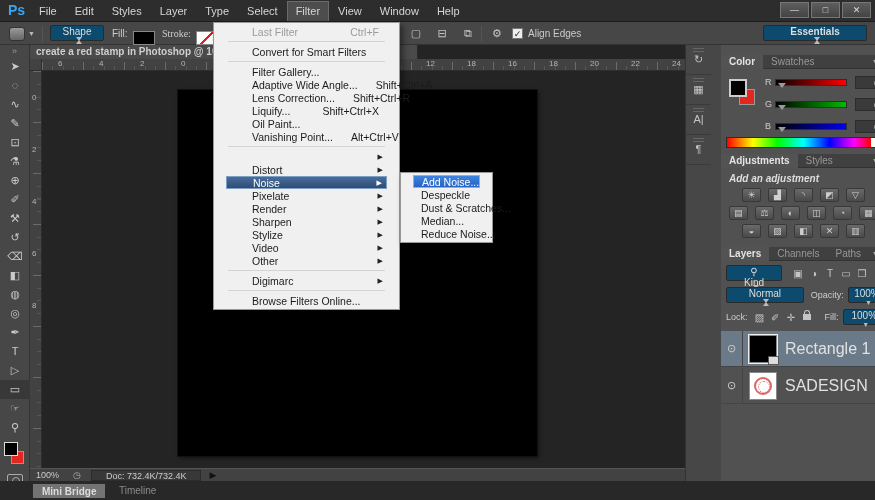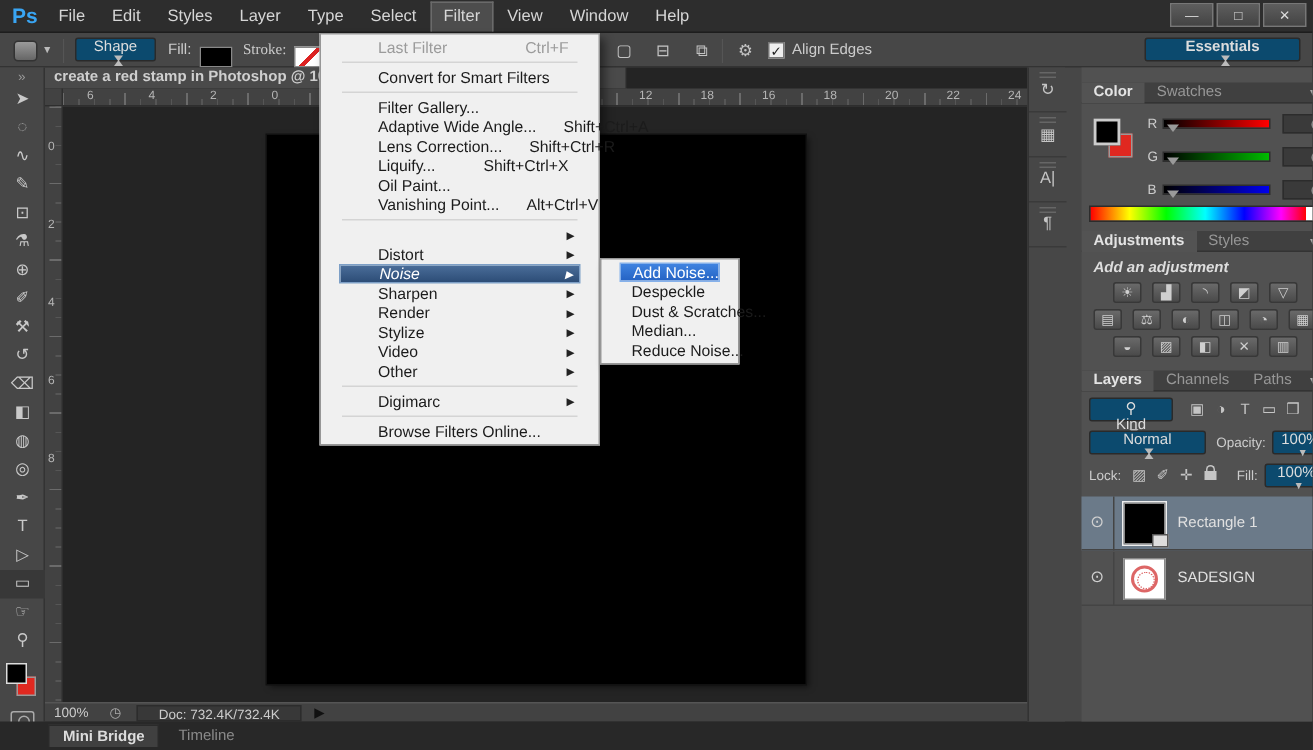--- a/index.html
+++ b/index.html
@@ -64,21 +64,21 @@
     background-size:8px 100%, 4px 100%; background-position:top right; background-repeat:repeat-y; }
   .rnum { position:absolute; color:#b5b5b5; font-size:8px; }
   .canvas { left:148px; top:45px; width:359px; height:366px; background:#000; box-shadow:0 0 0 1px #111, 2px 2px 4px rgba(0,0,0,.5); }
   .statusbar { left:0; top:423px; width:655px; height:13px; background:#424242; border-top:1px solid #555;
     display:flex; align-items:center; color:#ccc; font-size:9px; }
   .doc-field { background:#383838; border:1px solid #2c2c2c; height:11px; line-height:10px; padding:0 14px; margin-left:10px; }
 
   
   .bottomstrip { left:0; top:481px; width:875px; height:19px; background:#282828; }
   .btab { position:absolute; top:2px; height:15px; line-height:15px; font-size:10px; padding:0 9px; }
-  .btab.active { background:#404040; color:#ddd; font-weight:bold; border:1px solid #2a2a2a; border-bottom:none; }
+  .btab.active { background:#737373; color:#ddd; font-weight:bold; border:1px solid #2a2a2a; border-bottom:none; }
   .btab.inactive { color:#8a8a8a; }
 
   
   .dockstrip { left:685px; top:45px; width:25px; height:436px; background:#474747; border-left:1px solid #333; }
   .dock-btn { width:25px; height:30px; border-bottom:1px solid #3a3a3a; color:#c5c5c5; font-size:11px;
     text-align:center; padding-top:8px; position:relative; }
   .dock-btn:before { content:""; position:absolute; top:3px; left:7px; width:11px; height:2px;
     border-top:1px solid #666; border-bottom:1px solid #666; }
 
   
@@ -112,31 +112,31 @@
     border:1px solid #c5c5c5; border-bottom:none; border-radius:3px 3px 0 0; }
   .layer-row { position:absolute; left:0; width:165px; height:36px; display:flex; align-items:center; border-bottom:1px solid #444; }
   .layer-row.selected { background:#6b7a89; }
   .eye { color:#d0d0d0; font-size:11px; width:22px; text-align:center; border-right:1px solid #444; line-height:34px; height:36px; }
   .thumb { width:28px; height:28px; margin-left:6px; border:1px solid #888; position:relative; }
   .thumb.black { background:#000; outline:1px solid #eee; }
   .thumb.black:after { content:""; position:absolute; right:-3px; bottom:-3px; width:9px; height:7px; background:#ddd; border:1px solid #555; }
   .thumb.white { background:#fff; }
   .stamp-circle { position:absolute; left:4px; top:4px; width:18px; height:18px; border:2px solid #d66; border-radius:50%; }
   .stamp-circle:after { content:""; position:absolute; left:2px; top:2px; width:10px; height:10px; border:1px dotted #d66; border-radius:50%; }
-  .layer-name { margin-left:8px; font-size:10px; color:#e0e0e0; }
+  .layer-name { margin-left:8px; font-size:16px; color:#e0e0e0; }
 
   
   .menu-panel { background:#f0f0f0; border:1px solid #979797; box-shadow:3px 3px 6px rgba(0,0,0,.45); padding:2px 12px; z-index:50; }
   .mi { height:13px; display:flex; align-items:center; padding:0 8px 0 26px; position:relative; font-size:10.5px; color:#1b1b1b; }
   .mi .lbl { flex:1; white-space:nowrap; }
   .mi .sc { color:#1b1b1b; margin-left:18px; white-space:nowrap; }
   .mi.disabled .lbl, .mi.disabled .sc { color:#9b9b9b; }
   .mi .arrow { position:absolute; right:4px; font-size:7px; color:#222; }
   .msep { height:1px; background:#d4d4d4; margin:3px 2px; }
-  .mi.hl-parent { background:linear-gradient(#4a6d99,#2d4d77); border:1px solid #7d9fc6; color:#fff;font-style:italic; }
+  .mi.hl-parent { background:linear-gradient(#4a6d99,#2d4d77); border:1px solid #7d9fc6; color:#fff; }
   .mi.hl-parent .lbl, .mi.hl-parent .arrow { color:#fff; }
   .mi.hl-sub { background:linear-gradient(#3f83e0,#2563c4); border:1px solid #86b1ea; color:#fff; }
   .mi.hl-sub .lbl { color:#fff; }
 </style>
 </head>
 <body>
 
 <div id="app">
 
   <div class="abs titlebar">
@@ -448,25 +448,29 @@
     </div>
     <div class="mi">
       <span class="lbl">Distort</span>
         <span class="arrow">▶</span>
     </div>
     <div class="mi hl-parent">
       <span class="lbl">Noise</span>
         <span class="arrow">▶</span>
     </div>
     <div class="mi">
+      <span class="lbl">Pixelate</span>
+        <span class="arrow">▶</span>
+    </div>
+    <div class="mi">
+      <span class="lbl">Render</span>
+        <span class="arrow">▶</span>
+    </div>
+    <div class="mi">
       <span class="lbl">Sharpen</span>
-        <span class="arrow">▶</span>
-    </div>
-    <div class="mi">
-      <span class="lbl">Render</span>
         <span class="arrow">▶</span>
     </div>
     <div class="mi">
       <span class="lbl">Stylize</span>
         <span class="arrow">▶</span>
     </div>
     <div class="mi">
       <span class="lbl">Video</span>
         <span class="arrow">▶</span>
     </div>

